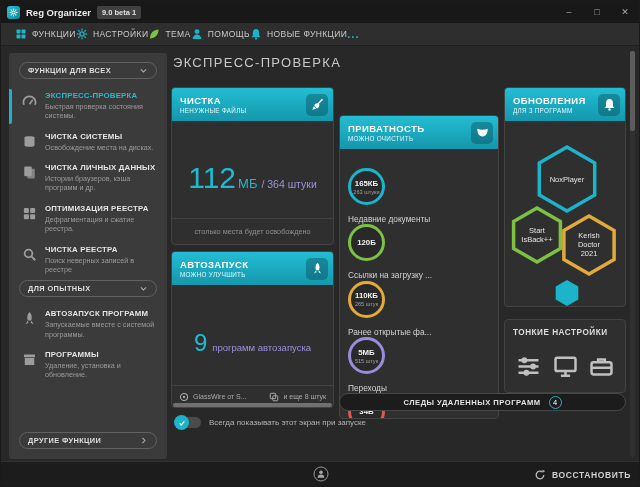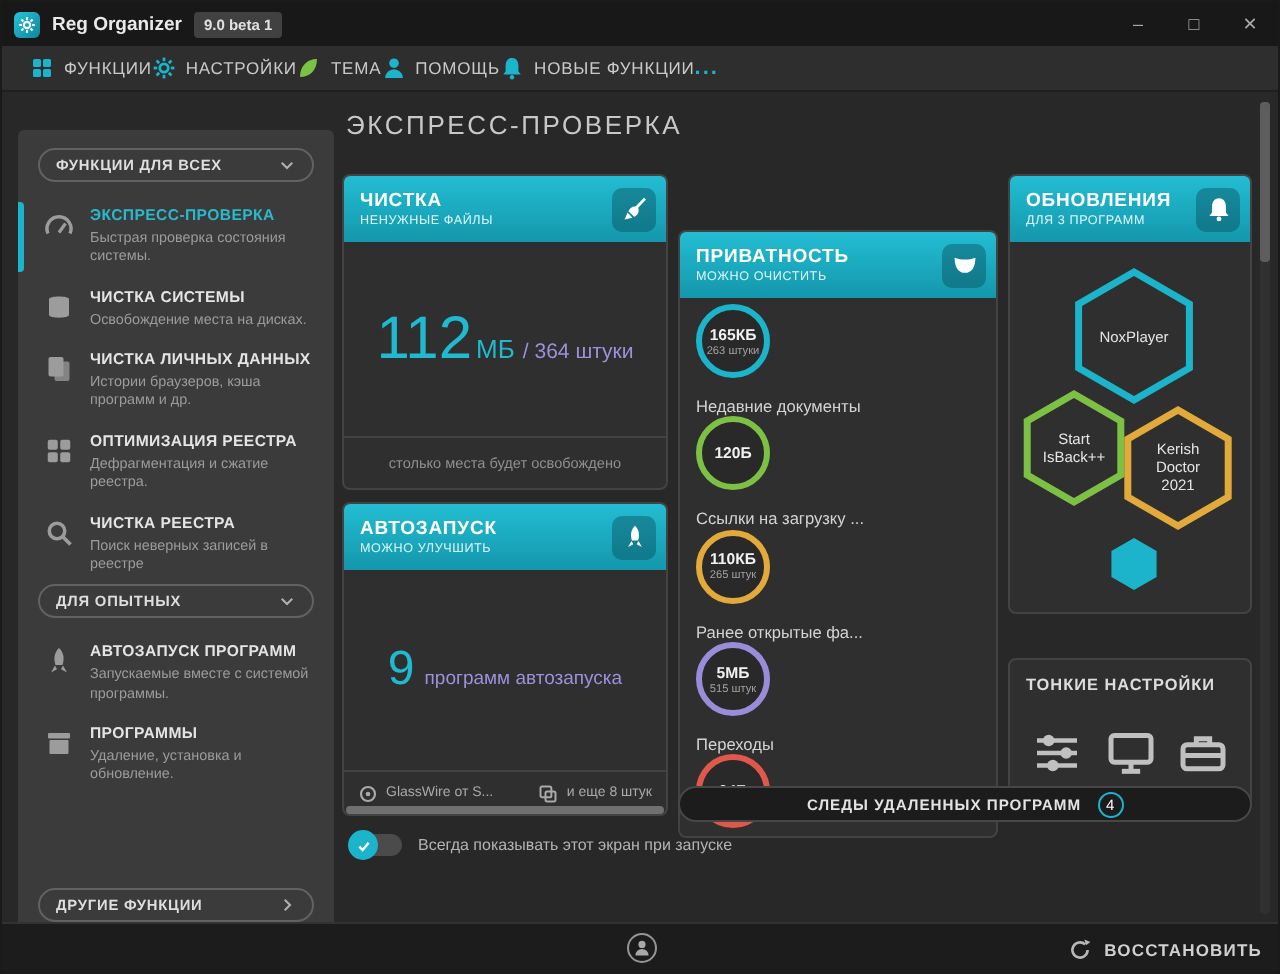--- a/index.html
+++ b/index.html
@@ -18,42 +18,42 @@
   
   .menubar { height:23px; background:#2e2e2e; border-bottom:1px solid #1f1f1f; display:flex; align-items:center; padding:0 14px; }
   .menu-item { display:flex; align-items:center; gap:5px; font-size:8.5px; letter-spacing:.4px; color:#c9c9c9; white-space:nowrap; }
   .more-dots { color:#1cb4ca; font-weight:bold; font-size:11px; letter-spacing:1px; line-height:6px; }
 
   
   .ic { width:12px; height:12px; fill:currentColor; display:block; }
   .c-teal { color:#1cb4ca; } .c-green { color:#7cc044; }
 
   
-  .sidebar { position:absolute; left:8px; top:64px; width:158px; height:406px; background:#3b3b3b; border-radius:3px; padding:9px 0 8px; display:flex; flex-direction:column; }
+  .sidebar { position:absolute; left:8px; top:52px; width:158px; height:406px; background:#3b3b3b; border-radius:3px; padding:9px 0 8px; display:flex; flex-direction:column; }
   .side-pill { margin:0 10px 7px; height:17px; border:1px solid #626262; border-radius:9px; display:flex; align-items:center; justify-content:space-between; padding:0 8px; font-size:7.4px; font-weight:bold; letter-spacing:.4px; color:#dedede; flex:none; }
   .side-pill .ic { width:9px; height:9px; color:#b0b0b0; }
   .pill-other { margin-top:auto; margin-bottom:2px; }
   .side-item { position:relative; display:flex; gap:8px; padding:5px 6px 6px 13px; align-items:flex-start; flex:none; }
   .side-ic { width:15px; height:15px; color:#9c9c9c; margin-top:2px; flex:none; }
   .side-txt { min-width:0; }
   .side-title { font-size:7.8px; font-weight:bold; color:#e4e4e4; letter-spacing:.2px; margin-bottom:2px; }
   .side-sub { font-size:7.2px; color:#9b9b9b; line-height:1.3; }
   .side-item.selected .side-title { color:#29b9cc; }
   .side-item.selected::before { content:""; position:absolute; left:0; top:3px; bottom:3px; width:3px; background:#1cb4ca; border-radius:0 2px 2px 0; }
 
   
   .main { position:absolute; left:170px; top:44px; width:456px; height:412px; }
   .page-title { font-size:13px; color:#c8c8c8; letter-spacing:1.3px; margin:10px 0 0 2px; }
 
-  .card { position:absolute; background:#2f2f2f; border:1px solid #434343; border-radius:4px; display:flex; flex-direction:column; overflow:hidden; }
+  .card { position:absolute; background:#2f2f2f; border:1px solid #434343; border-radius:4px; display:flex; flex-direction:column; overflow:hidden;gap:16px; }
   .card-cleanup  { left:0;   top:42px;  width:163px; height:158px; }
   .card-autostart{ left:0;   top:206px; width:163px; height:157px; }
   .card-privacy  { left:168px;top:42px; width:160px; height:304px;margin-top:28px; }
   .card-updates  { left:333px;top:42px; width:122px; height:220px; }
-  .card-fine     { left:333px;top:284px;width:122px; height:74px;  }
+  .card-fine     { left:333px;top:274px;width:122px; height:74px;  }
 
   .card-header { height:33px; flex:none; background:linear-gradient(180deg,#23bdd3,#1497ac); display:flex; align-items:center; padding:0 5px 0 8px; gap:4px; }
   .hdr-txt { flex:1; min-width:0; }
   .card-title { font-size:9.5px; font-weight:bold; color:#fff; letter-spacing:.4px; }
   .card-sub { font-size:6.3px; color:#e0f8fc; letter-spacing:.3px; margin-top:1px; }
   .hdr-badge { width:22px; height:22px; border-radius:5px; background:rgba(8,62,75,.38); display:flex; align-items:center; justify-content:center; color:#fff; flex:none; }
   .hdr-badge .ic { width:13px; height:13px; }
 
   .value-body { flex:1; display:flex; flex-direction:column;justify-content:space-between; }
   .value-area { flex:1; display:flex; align-items:center; justify-content:center; }

